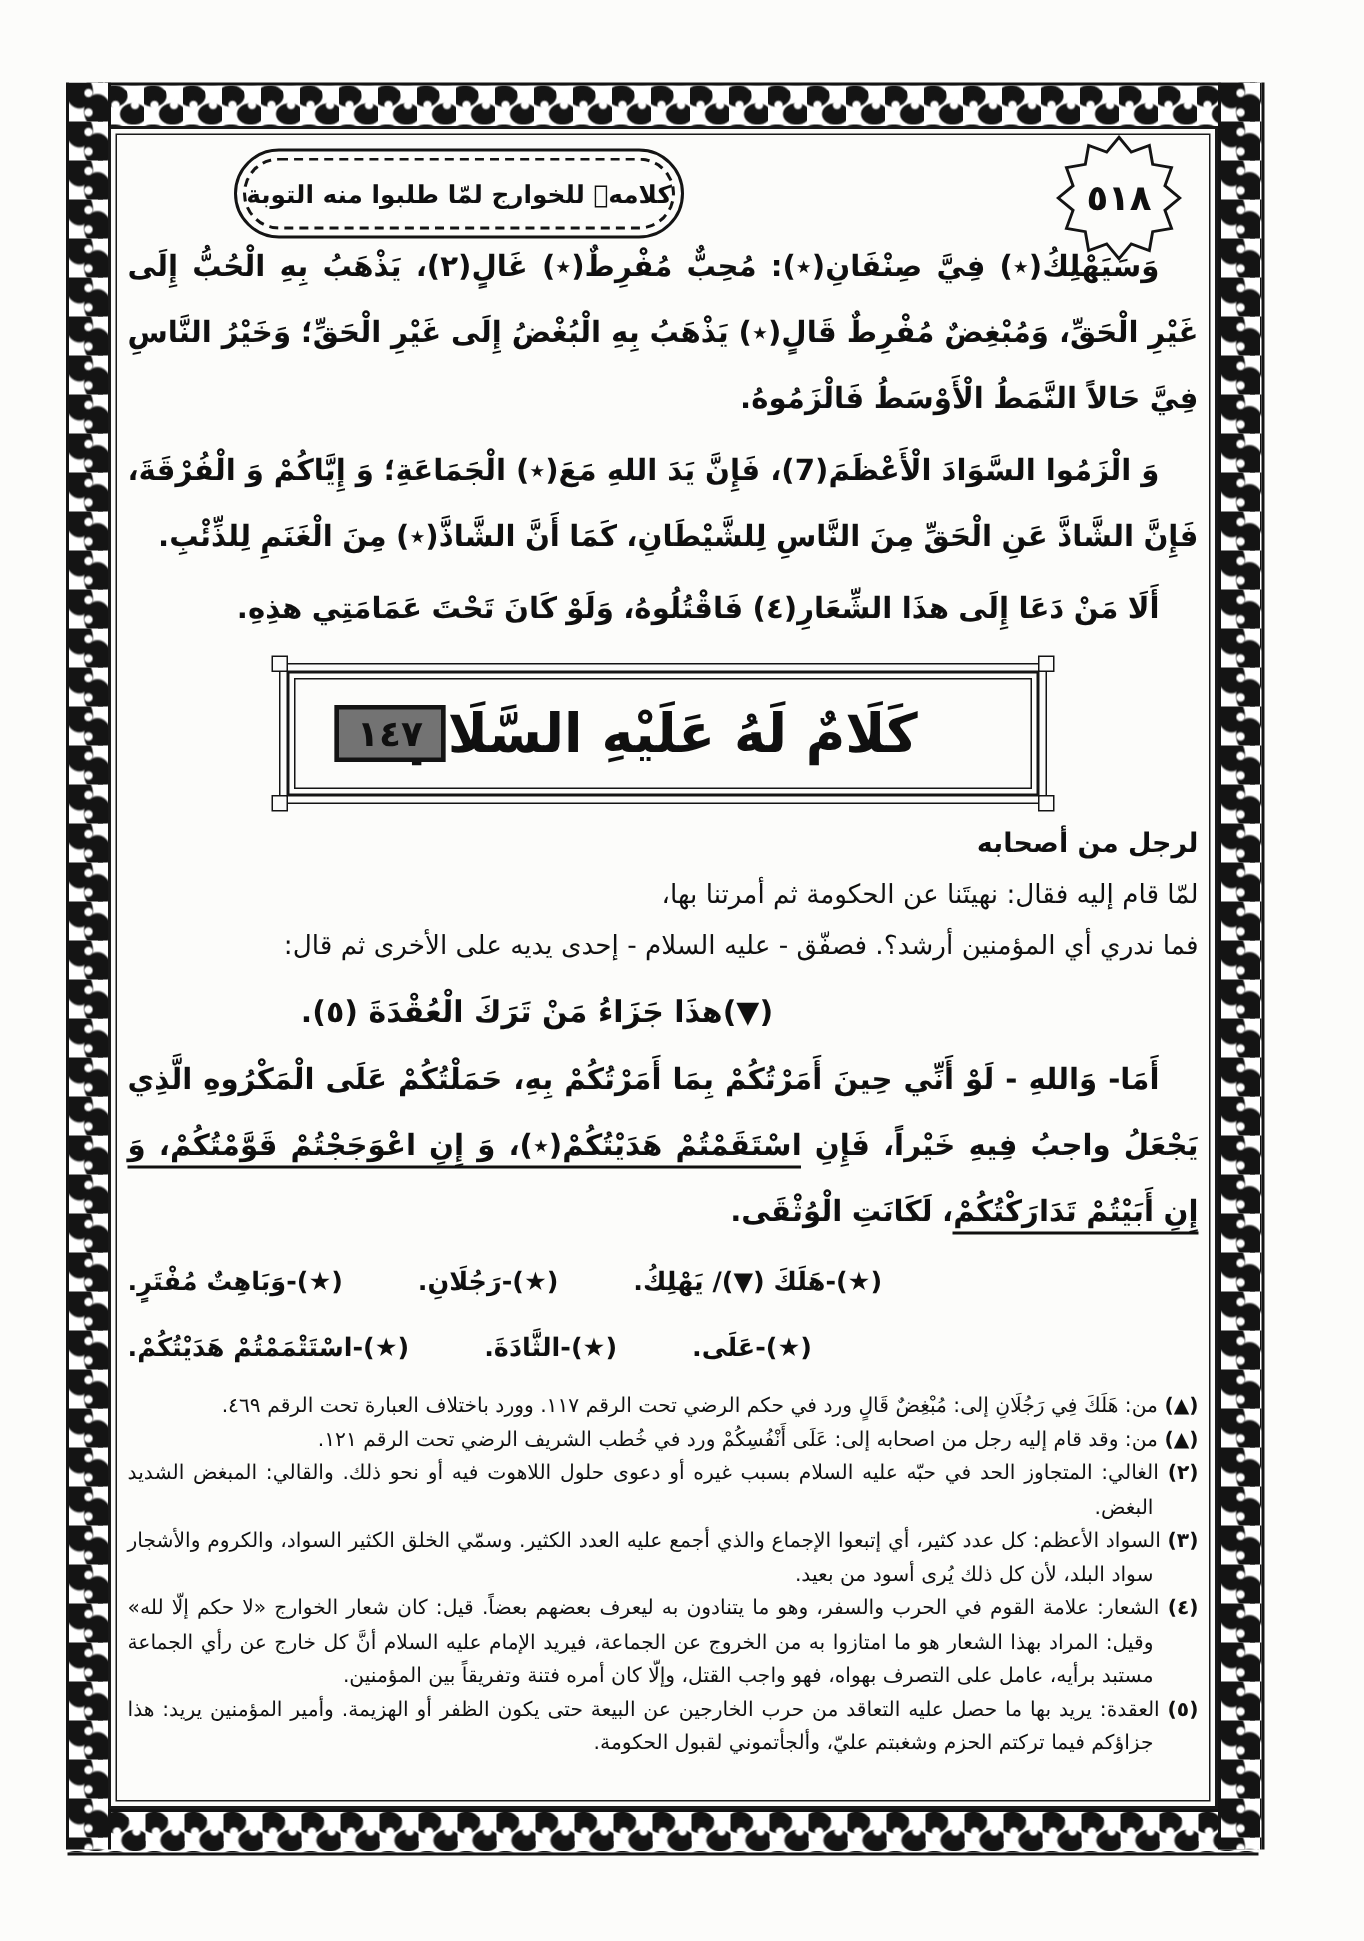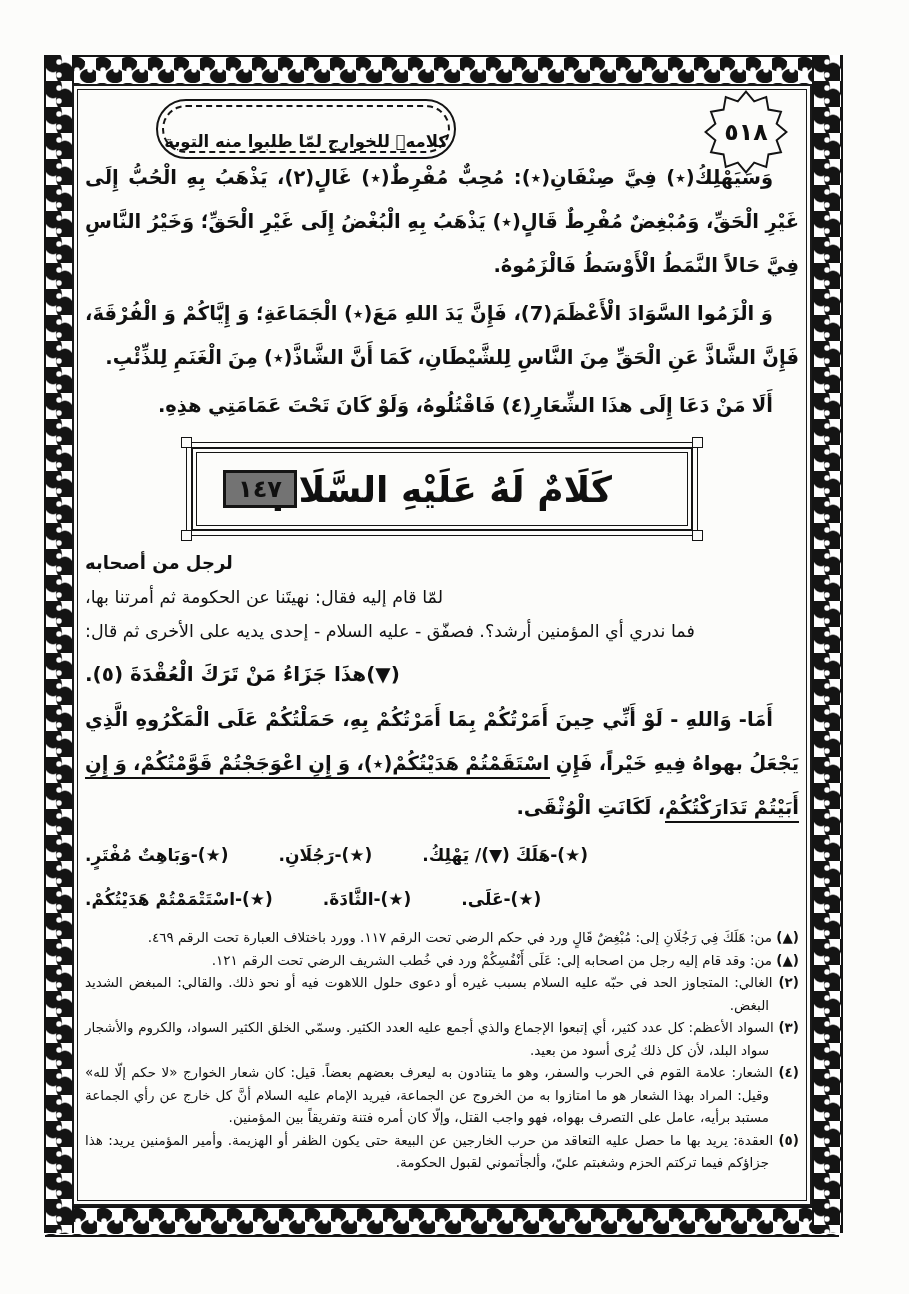--- a/index.html
+++ b/index.html
@@ -47,21 +47,21 @@
     box-shadow:inset 0 0 0 3px #fcfcfa, inset 0 0 0 4px #1a1a1a;
   }
 
   
   .cartouche{
     position:absolute;left:156px;top:99px;width:296px;height:56px;
     border:2px solid #141414;border-radius:30px;background:#fcfcfa;
   }
   .cartouche-inner{
     position:absolute;inset:4px;border:2.5px dashed #141414;border-radius:24px;
-    display:flex;align-items:flex-end;justify-content:center;
+    display:flex;align-items:center;justify-content:center;
   }
   .cartouche-inner span{
     font-size:16.5px;font-weight:700;white-space:nowrap;
   }
   .seal{position:absolute;left:700px;top:88px;width:92px;height:88px;}
   .seal text{font-size:27px;font-weight:700;fill:#101010;}
 
   
   .content{
     position:absolute;left:85px;top:156px;width:714px;
@@ -89,24 +89,24 @@
     position:absolute;inset:0;display:flex;align-items:center;justify-content:center;
     font-size:36px;font-weight:700;letter-spacing:0;
   }
   .sermon-num{
     position:absolute;left:36px;top:50%;transform:translateY(-50%);
     border:3px solid #141414;padding:2px 12px;
     font-size:24px;font-weight:700;background:#737373;z-index:2;
   }
 
   
-  .narr{text-align:left;font-size:17.5px;line-height:34px;margin:0;}
+  .narr{text-align:right;font-size:17.5px;line-height:34px;margin:0;}
   .narr-title{font-weight:700;font-size:18px;}
   .saying{
-    margin:6px 0 4px 0;text-align:left;padding-right:168px;
+    margin:6px 0 4px 0;text-align:center;padding-right:168px;
     font-size:20px;font-weight:700;line-height:40px;
   }
   .uline{border-bottom:2.5px solid #101010;padding-bottom:2px;}
 
   
   .variants{
     margin:6px 0 0 0;text-align:left;padding-right:6px;
     font-size:17px;font-weight:700;line-height:38px;white-space:nowrap;
   }
   .variants .vi{margin-left:44px;}
@@ -157,21 +157,21 @@
     <div class="sermon-title">كَلَامٌ لَهُ عَلَيْهِ السَّلَامُ</div>
     <div class="sermon-num">١٤٧</div>
   </div>
 
   <p class="narr narr-title">لرجل من أصحابه</p>
   <p class="narr">لمّا قام إليه فقال: نهيتَنا عن الحكومة ثم أمرتنا بها،</p>
   <p class="narr">فما ندري أي المؤمنين أرشد؟. فصفّق - عليه السلام - إحدى يديه على الأخرى ثم قال:</p>
 
   <p class="saying">(▼)هذَا جَزَاءُ مَنْ تَرَكَ الْعُقْدَةَ (٥).</p>
 
-  <p class="mainp indent"><span>أَمَا- وَاللهِ - لَوْ أَنِّي حِينَ أَمَرْتُكُمْ بِمَا أَمَرْتُكُمْ بِهِ، حَمَلْتُكُمْ عَلَى الْمَكْرُوهِ الَّذِي يَجْعَلُ بهواهُ فِيهِ خَيْراً، فَإِنِ </span><span class="uline">اسْتَقَمْتُمْ هَدَيْتُكُمْ(٭)، وَ إِنِ اعْوَجَجْتُمْ قَوَّمْتُكُمْ، وَ إِنِ أَبَيْتُمْ تَدَارَكْتُكُمْ</span><span>، لَكَانَتِ الْوُثْقَى.</span></p>
+  <p class="mainp indent"><span>أَمَا- وَاللهِ - لَوْ أَنِّي حِينَ أَمَرْتُكُمْ بِمَا أَمَرْتُكُمْ بِهِ، حَمَلْتُكُمْ عَلَى الْمَكْرُوهِ الَّذِي يَجْعَلُ واجبُ فِيهِ خَيْراً، فَإِنِ </span><span class="uline">اسْتَقَمْتُمْ هَدَيْتُكُمْ(٭)، وَ إِنِ اعْوَجَجْتُمْ قَوَّمْتُكُمْ، وَ إِنِ أَبَيْتُمْ تَدَارَكْتُكُمْ</span><span>، لَكَانَتِ الْوُثْقَى.</span></p>
 
   <p class="variants">
     <span class="vi">(★)-هَلَكَ (▼)/ يَهْلِكُ.</span>
     <span class="vi">(★)-رَجُلَانِ.</span>
     <span class="vi">(★)-وَبَاهِتٌ مُفْتَرٍ.</span>
   </p>
   <p class="variants">
     <span class="vi">(★)-عَلَى.</span>
     <span class="vi">(★)-الثَّادَةَ.</span>
     <span class="vi">(★)-اسْتَتْمَمْتُمْ هَدَيْتُكُمْ.</span>

